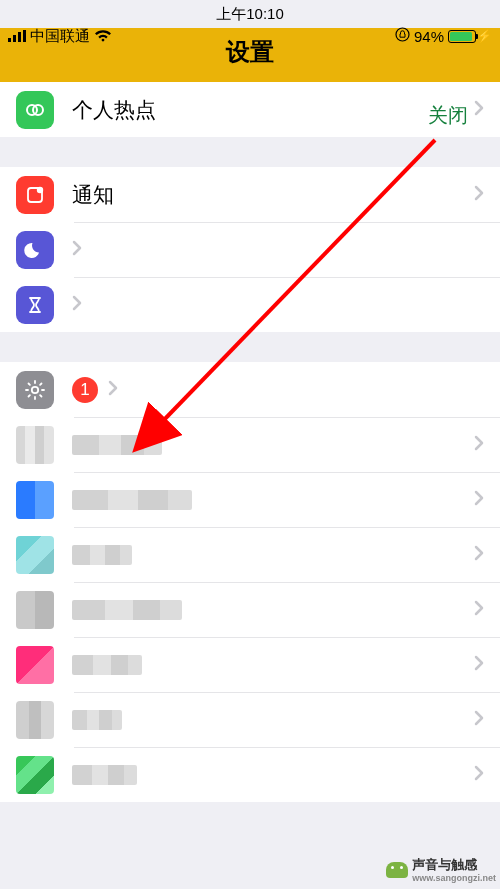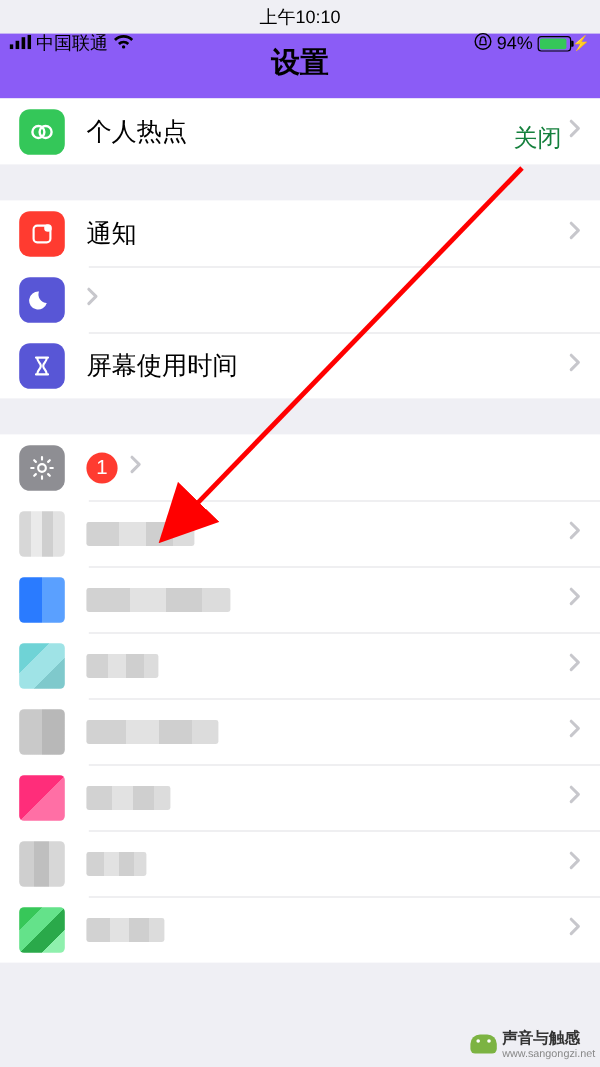--- a/index.html
+++ b/index.html
@@ -9,21 +9,21 @@
   .status-bar { height: 28px; display: flex; align-items: center; justify-content: space-between; padding: 0 8px; font-size: 15px; font-weight: 500; color: #000; }
   .sb-left, .sb-right { display: flex; align-items: center; gap: 4px; margin-top: 44px; }
   .sb-center { position: absolute; left: 50%; transform: translateX(-50%); font-size: 15px; }
   .battery { display: inline-flex; align-items: center; }
   .battery-shell { width: 28px; height: 13px; border: 1px solid #000; border-radius: 3px; position: relative; display: inline-block; }
   .battery-shell::after { content: ""; position: absolute; right: -3px; top: 3px; width: 2px; height: 5px; background: #000; border-radius: 0 1px 1px 0; }
   .battery-fill { position: absolute; left: 1px; top: 1px; bottom: 1px; width: 85%; background: #35c759; border-radius: 1.5px; }
   .bolt { font-size: 12px; margin-left: 1px; }
 
   
-  .nav-title { text-align: center; font-size: 24px; font-weight: 600; padding: 8px 0 14px; background: #8b5cf6; }
+  .nav-title { text-align: center; font-size: 24px; font-weight: 600; padding: 8px 0 14px; background: #eab308; }
 
   
   .group { background: #fff; }
   .sep-gap { height: 30px; }
 
   .row { display: flex; align-items: center; height: 55px; padding: 0 16px; position: relative; }
   .row + .row::before { content: ""; position: absolute; left: 74px; right: 0; top: 0; height: 1px; background: #e5e5e8; }
   .row .icon { width: 38px; height: 38px; border-radius: 9px; flex: 0 0 38px; margin-right: 18px; display: flex; align-items: center; justify-content: center; }
   .row .label { flex: 1; font-size: 21px; color: #000; }
   .row .value { font-size: 20px; color: #15803d; margin-right: 6px; margin-top: 12px; }
@@ -56,21 +56,21 @@
   .mosaic-txt { background: linear-gradient(90deg,#d2d2d2 0 30%,#e2e2e2 30% 55%,#cfcfcf 55% 80%,#dcdcdc 80% 100%); }
 
   
   .arrow-overlay { position: absolute; left: 0; top: 0; pointer-events: none; }
 
   
   .watermark { position: absolute; right: 4px; bottom: 6px; display: flex; align-items: center; font-size: 13px; color: #333; font-weight: 600; }
   .wm-logo { width: 22px; height: 16px; background: #7cb342; border-radius: 8px 8px 4px 4px; position: relative; margin-right: 4px; }
   .wm-logo::before, .wm-logo::after { content:""; position:absolute; width:3px; height:3px; background:#fff; border-radius:50%; top:4px; }
   .wm-logo::before { left:5px; } .wm-logo::after { right:5px; }
-  .wm-sub { display:block; font-size:9px; color:#888; font-weight:400; line-height:1; }
+  .wm-sub { display:block; font-size:9px; color:#888; font-weight:700; line-height:1; }
 </style>
 </head>
 <body>
 
 <div class="status-bar">
   <div class="sb-left">
     <span>
       <svg width="18" height="12" viewBox="0 0 18 12">
           <rect x="0" y="8" width="3" height="4" fill="#000"></rect>
           <rect x="5" y="5" width="3" height="7" fill="#000"></rect>
@@ -145,21 +145,20 @@
     <span class="chevron"><svg width="10" height="16" viewBox="0 0 10 16">
           <path d="M2 2l6 6-6 6" fill="none" stroke="#c7c7cc" stroke-width="2.5" stroke-linecap="round" stroke-linejoin="round"></path>
         </svg></span>
   </div>
   <div class="row">
     <div class="icon ic-screentime">
       <svg width="22" height="22" viewBox="0 0 22 22">
           <path d="M6 4h10M6 18h10M7 4c0 4 3 4 3 7s-3 3-3 7M15 4c0 4-3 4-3 7s3 3 3 7" fill="none" stroke="#fff" stroke-width="1.8" stroke-linecap="round"></path>
         </svg>
     </div>
-    <div class="label">屏幕使用时间</div>
     <span class="chevron"><svg width="10" height="16" viewBox="0 0 10 16">
           <path d="M2 2l6 6-6 6" fill="none" stroke="#c7c7cc" stroke-width="2.5" stroke-linecap="round" stroke-linejoin="round"></path>
         </svg></span>
   </div>
 </div>
 
 <div class="sep-gap"></div>
 
 <div class="group">
   <div class="row">

